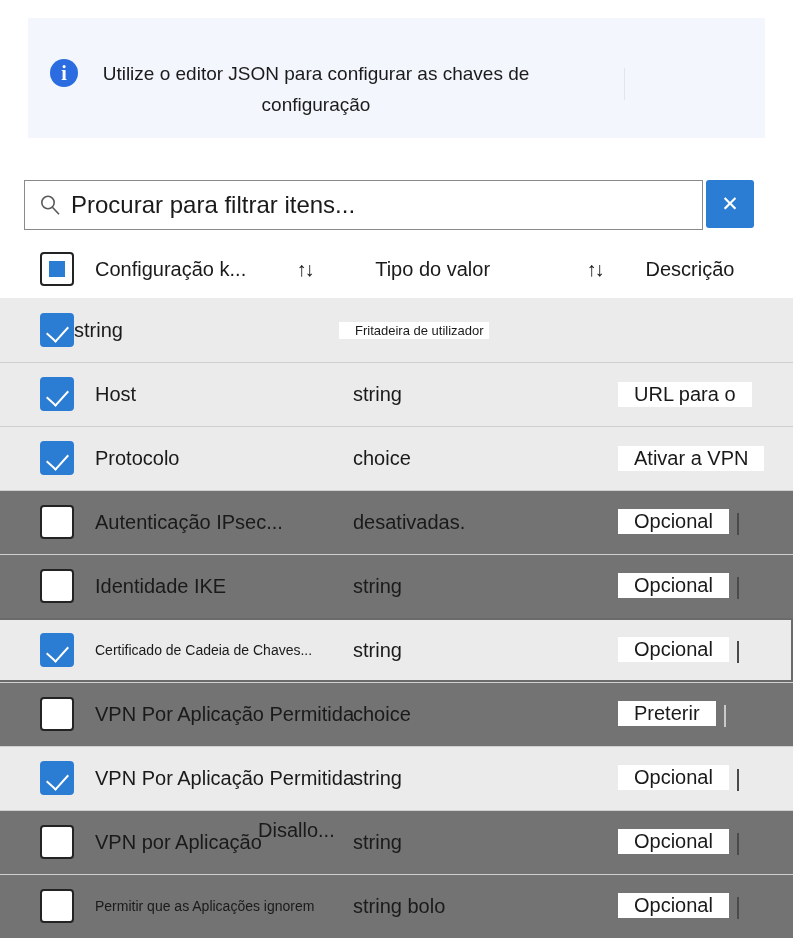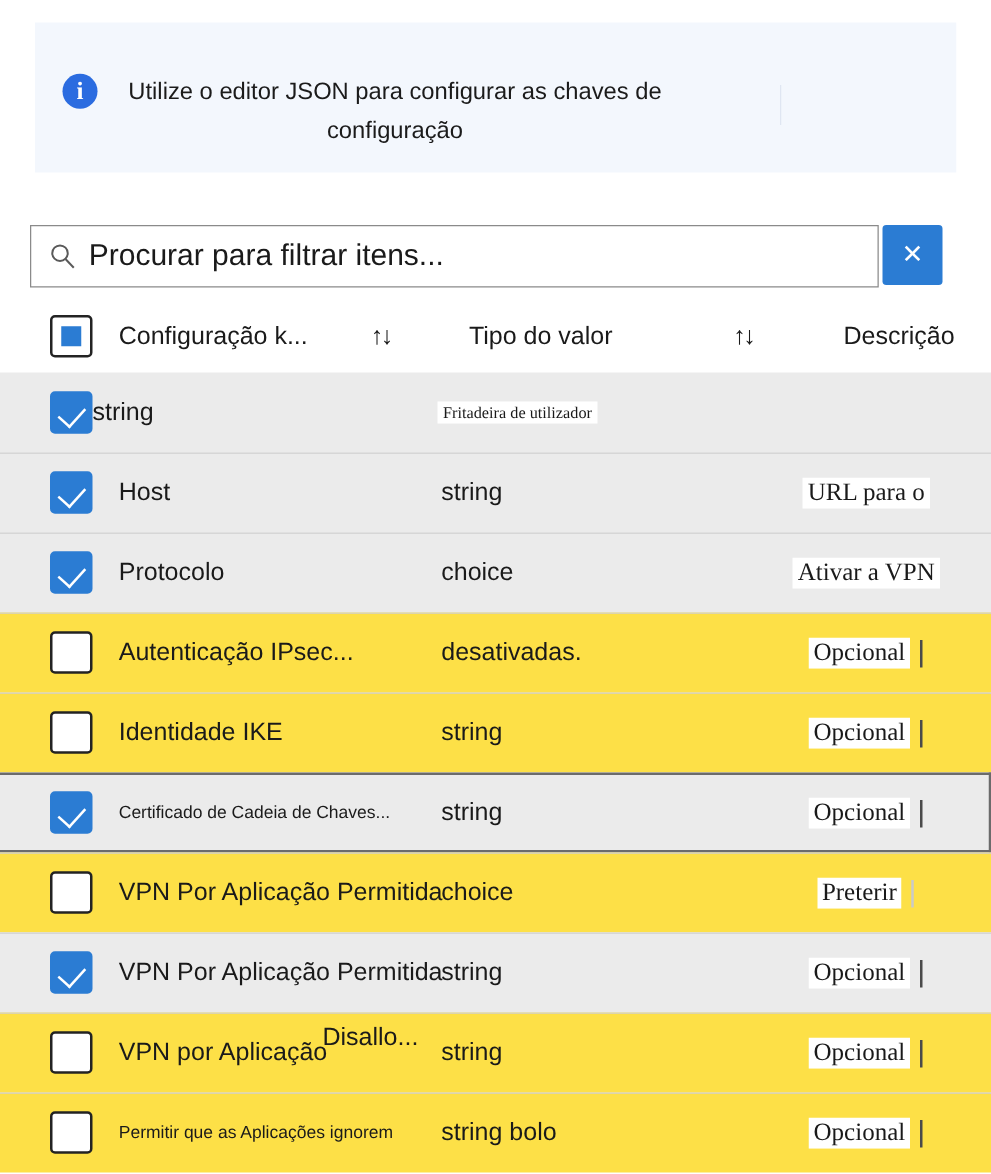--- a/index.html
+++ b/index.html
@@ -114,21 +114,21 @@
     height: 58px;
     background: #ffffff;
     padding-left: 40px;
   }
   .trow {
     display: flex;
     align-items: center;
     height: 64px;
     padding-left: 40px;
     position: relative;
-    background: #fde047;
+    background: #737373;
   }
   .trow.shaded { background: #ebebeb; }
   .trow.sep-top::before {
     content: "";
     position: absolute;
     left: 0; right: 0; top: 0;
     height: 1px;
     background: #cfcfcf;
   }
   .trow.focused {
@@ -172,21 +172,21 @@
     left: 7px; top: 7px;
     width: 16px; height: 16px;
     background: #2b7cd3;
   }
 
   
   .col-key   { width: 258px; margin-left: 21px; position: relative; }
   .col-sort1 { width: 60px; }
   .col-type  { width: 265px; }
   .col-sort2 { width: 0px; }
-  .col-desc  { width: 150px; overflow: hidden; white-space: nowrap; position: relative; text-align: center; }
+  .col-desc  { width: 150px; overflow: hidden; white-space: nowrap; position: relative; }
 
   .th-label {
     font-size: 20px;
     color: #1a1a1a;
     white-space: nowrap;
     margin-top: 23px;
   }
   .sort-icon {
     font-size: 20px;
     color: #1a1a1a;
@@ -211,22 +211,21 @@
     font-size: 20px;
     color: #1a1a1a;
     white-space: nowrap;
   }
   .desc-text {
     font-size: 20px;
     color: #1a1a1a;
     white-space: nowrap;
     background: #ffffff;
     display: inline-block;
-    padding: 1px 4px;
-    font-family: Liberation Serif, serif;
+    padding: 1px 16px;
   }
   .desc-text.small { font-size: 13px; }
   .desc-clip {
     display: inline-block;
     width: 3px; height: 22px;
     border-left: 2px solid #4a4a4a;
     margin-left: 8px;
     vertical-align: middle;
   }
   .desc-clip.faint { border-left-color: #c9c9c9; }

